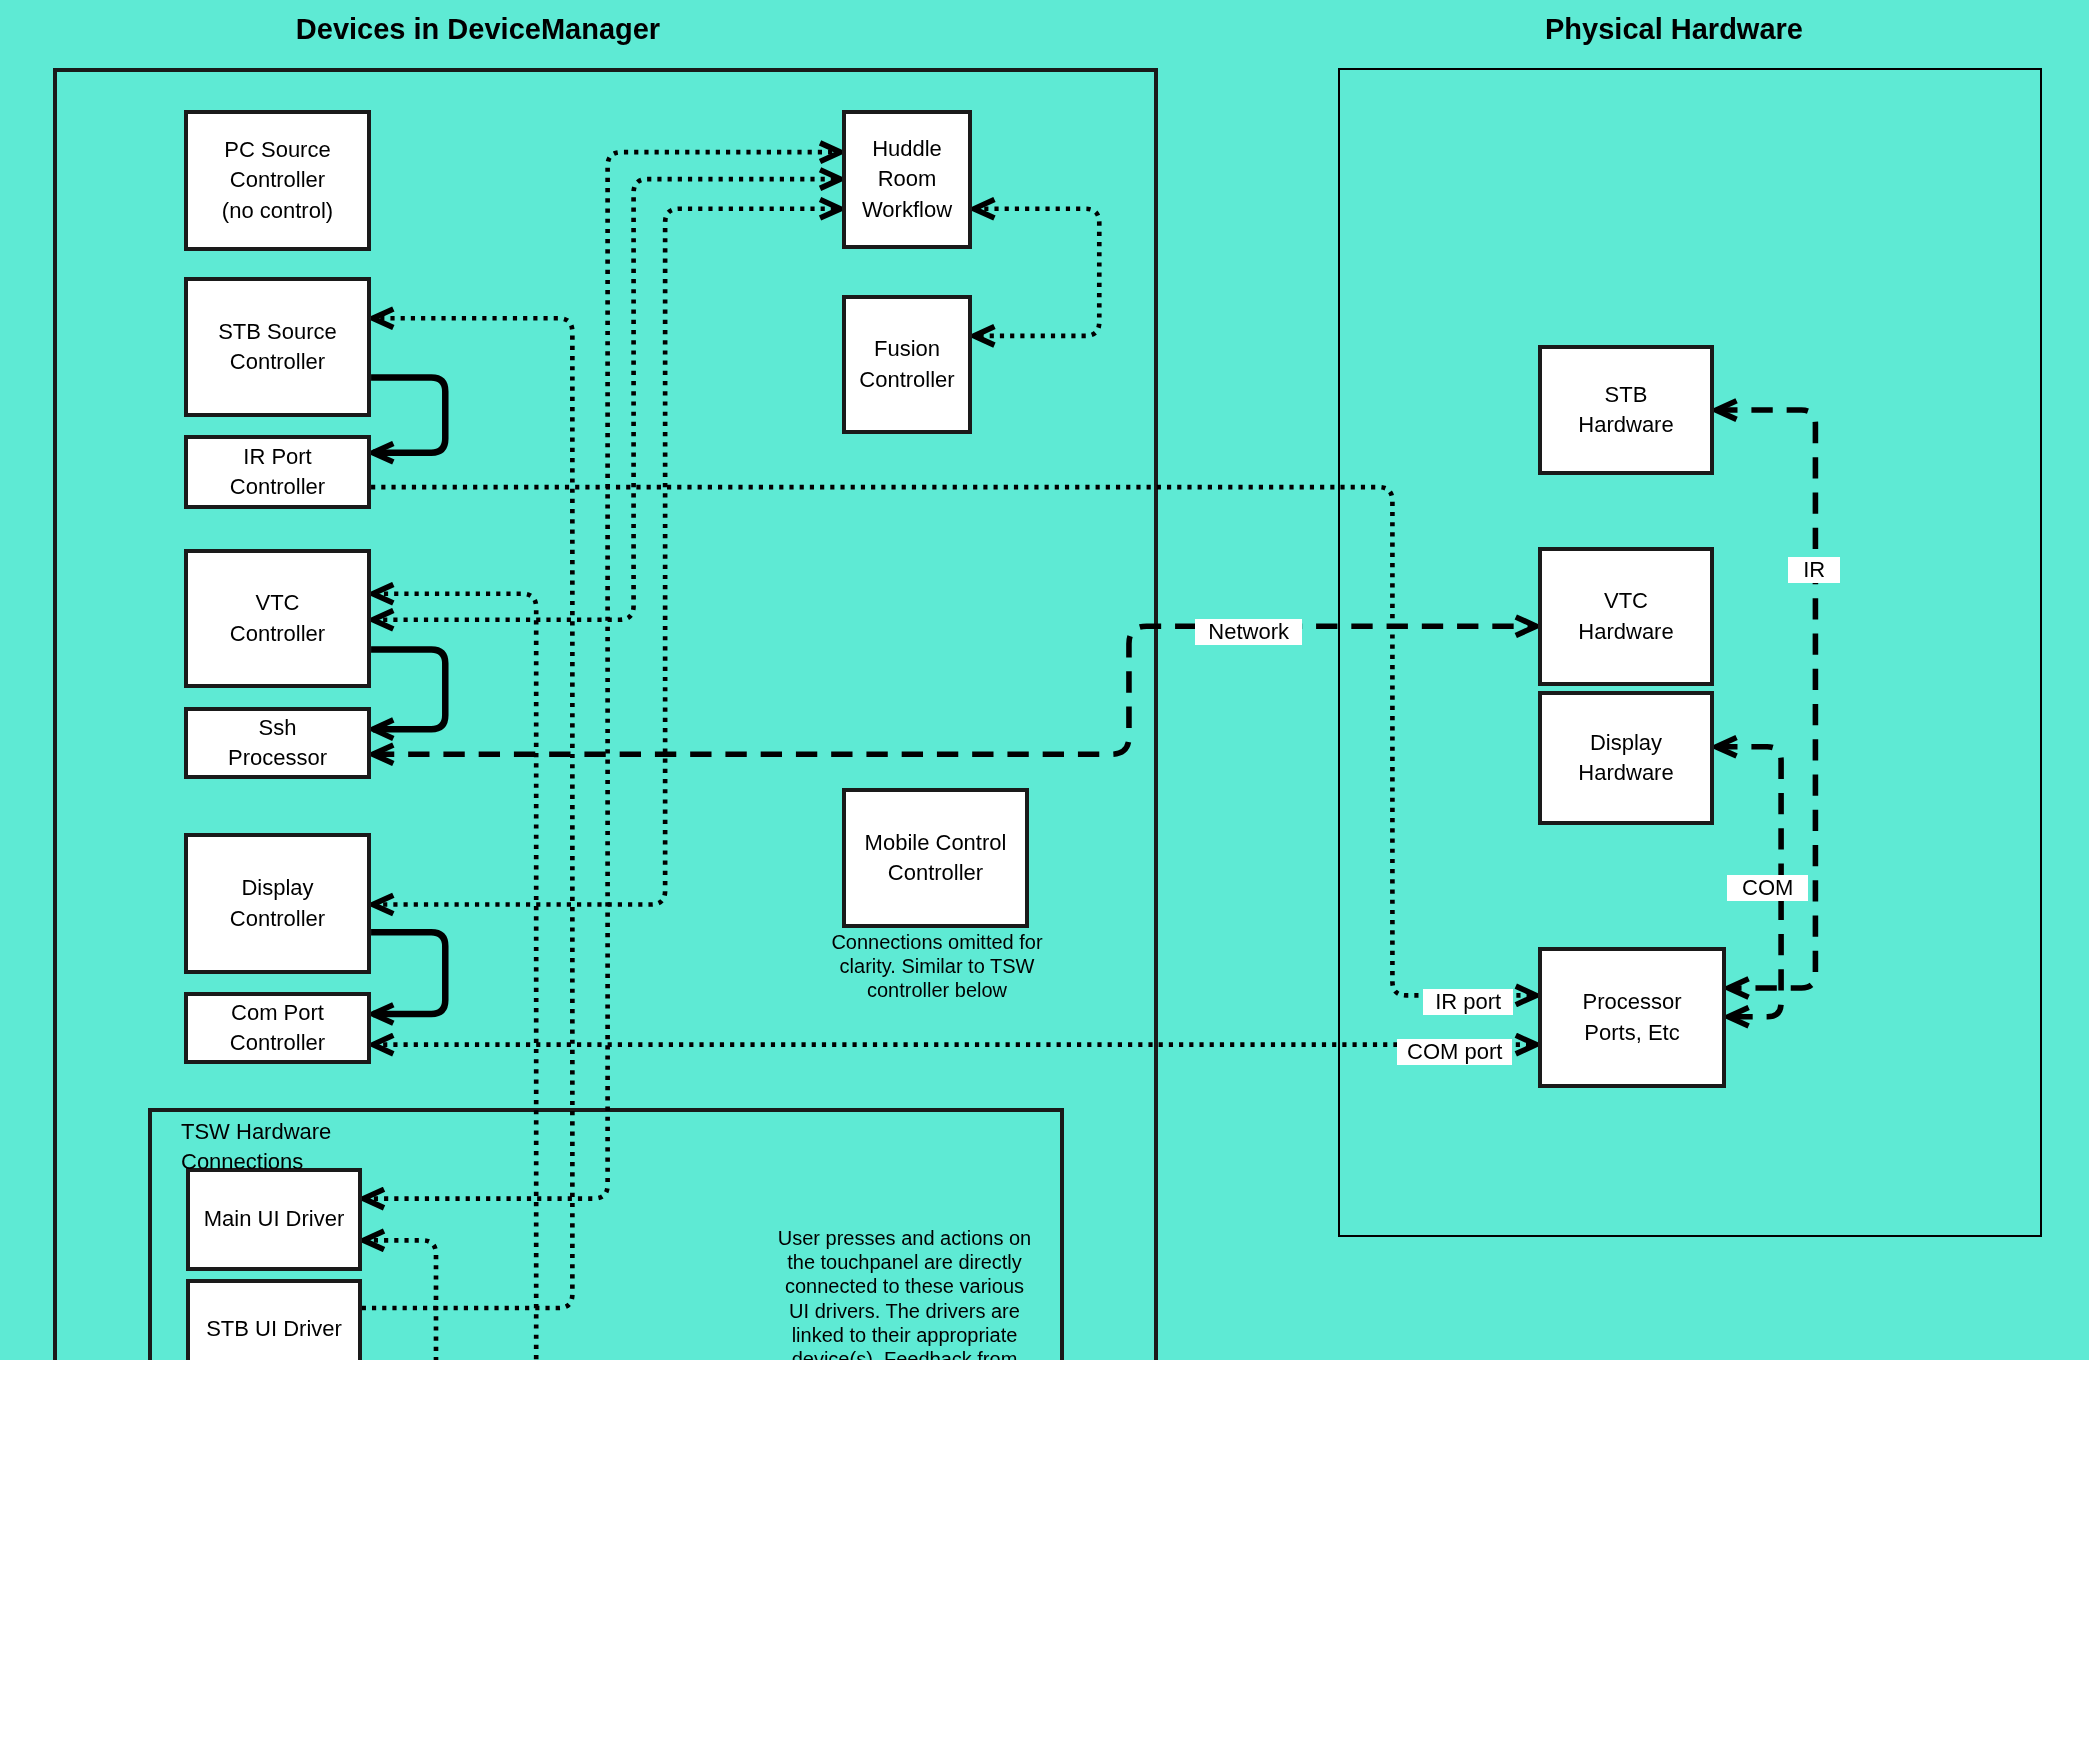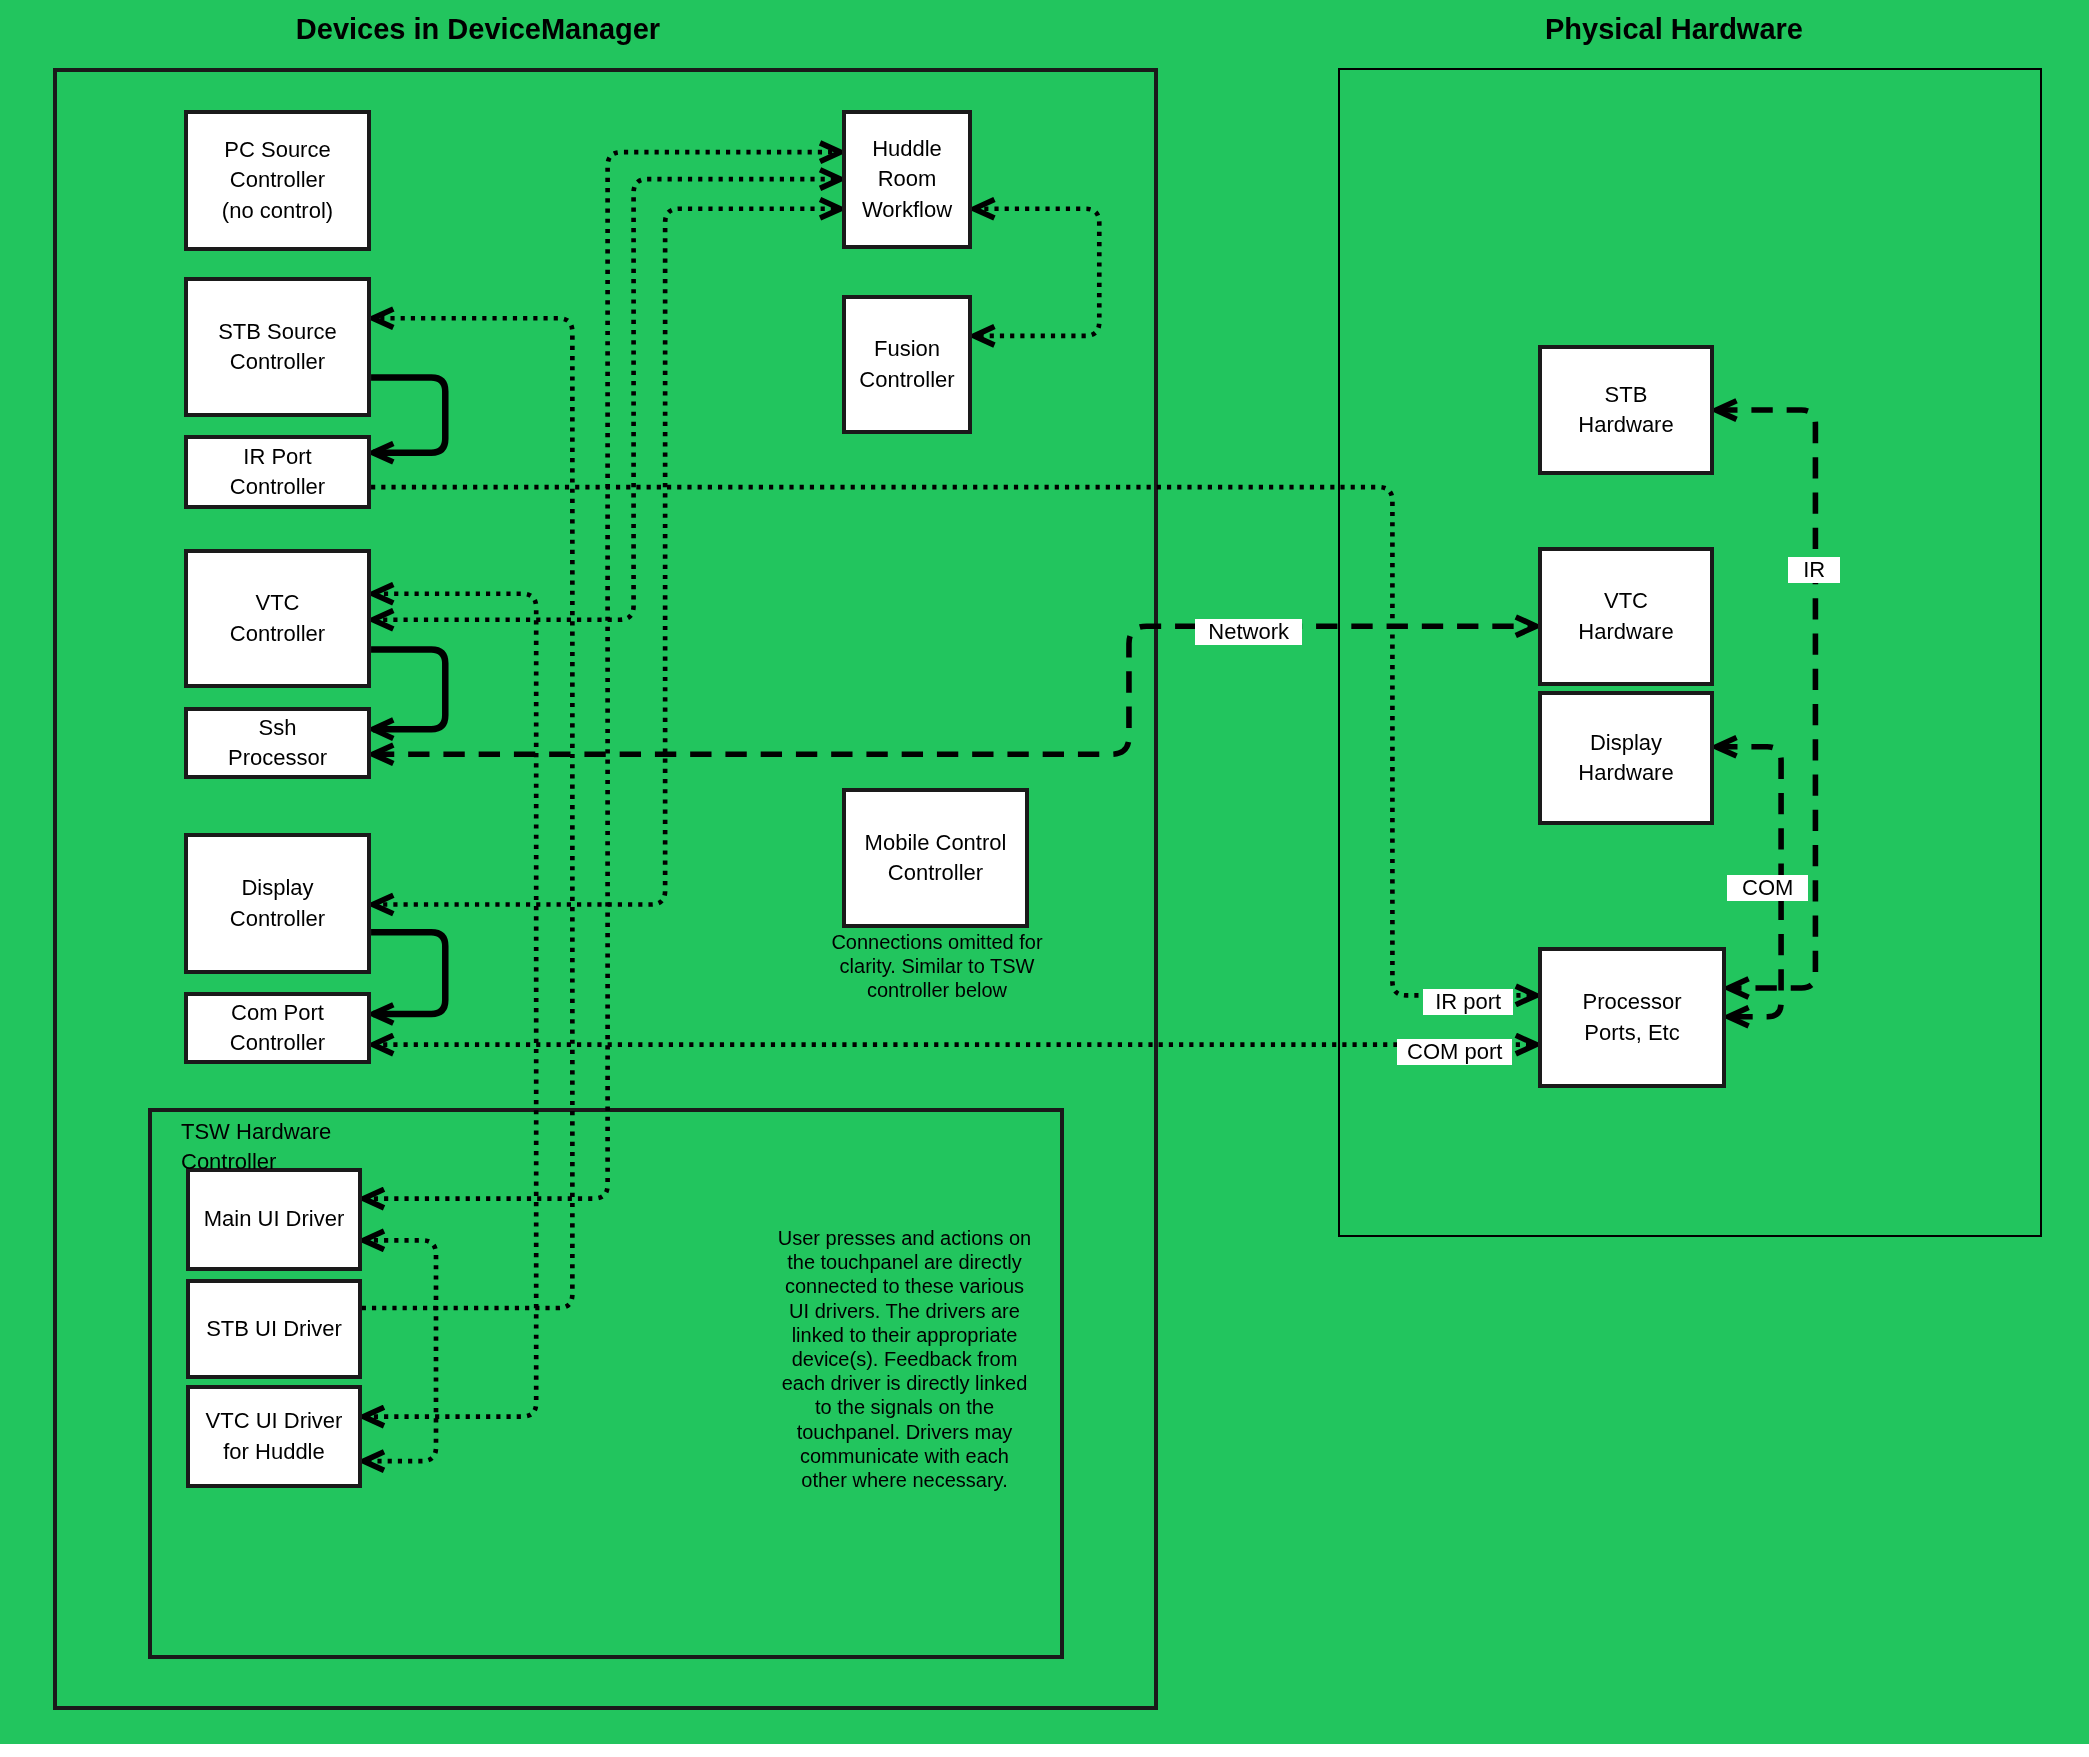--- a/index.html
+++ b/index.html
@@ -1,19 +1,19 @@
 <!DOCTYPE html>
 <html style="font-size:15px"><head>
 <meta charset="utf-8">
 <style>
   html,body{margin:0;padding:0;background:#ffffff;}
   #canvas{
     position:relative;
-    width:2090px;height:1744px;
-    background:#22c55e;
+    width:2090px;height:1360px;
+    background:#5eead4;
     font-family:"Liberation Sans", sans-serif;
     color:#000;
     overflow:hidden;
   }
   .panel-title{
     position:absolute;
     font-weight:bold;
     font-size:29px;
     text-align:center;
     white-space:pre-line;
@@ -80,21 +80,21 @@
 <div id="canvas">
 
   <div class="panel-title" style="left:246px;top:13px;width:464px;">Devices in DeviceManager</div>
   <div class="panel-title" style="left:1442px;top:13px;width:464px;">Physical Hardware</div>
 
   <div class="container-box" style="left:53px;top:68px;width:1105px;height:1642px;"></div>
   <div class="thin-box" style="left:1338px;top:68px;width:704px;height:1169px;"></div>
 
   <div class="container-box" style="left:148px;top:1108px;width:916px;height:551px;"></div>
   <div class="tsw-title" style="left:181px;top:1117px;width:241px;">TSW Hardware
-Controller</div>
+Connections</div>
 
   <svg class="wires" width="2090" height="1758" viewBox="0 0 2253 1895">
     <defs>
       <marker id="arr" viewBox="0 0 28 26" refX="26" refY="13" markerWidth="28" markerHeight="26" markerUnits="userSpaceOnUse" orient="auto">
         <path d="M4,3 L26,13 L4,23" fill="none" stroke="#000" stroke-width="6"></path>
       </marker>
       <marker id="arrS" viewBox="0 0 28 26" refX="26" refY="13" markerWidth="28" markerHeight="26" markerUnits="userSpaceOnUse" orient="auto-start-reverse">
         <path d="M4,3 L26,13 L4,23" fill="none" stroke="#000" stroke-width="6"></path>
       </marker>
     </defs>

